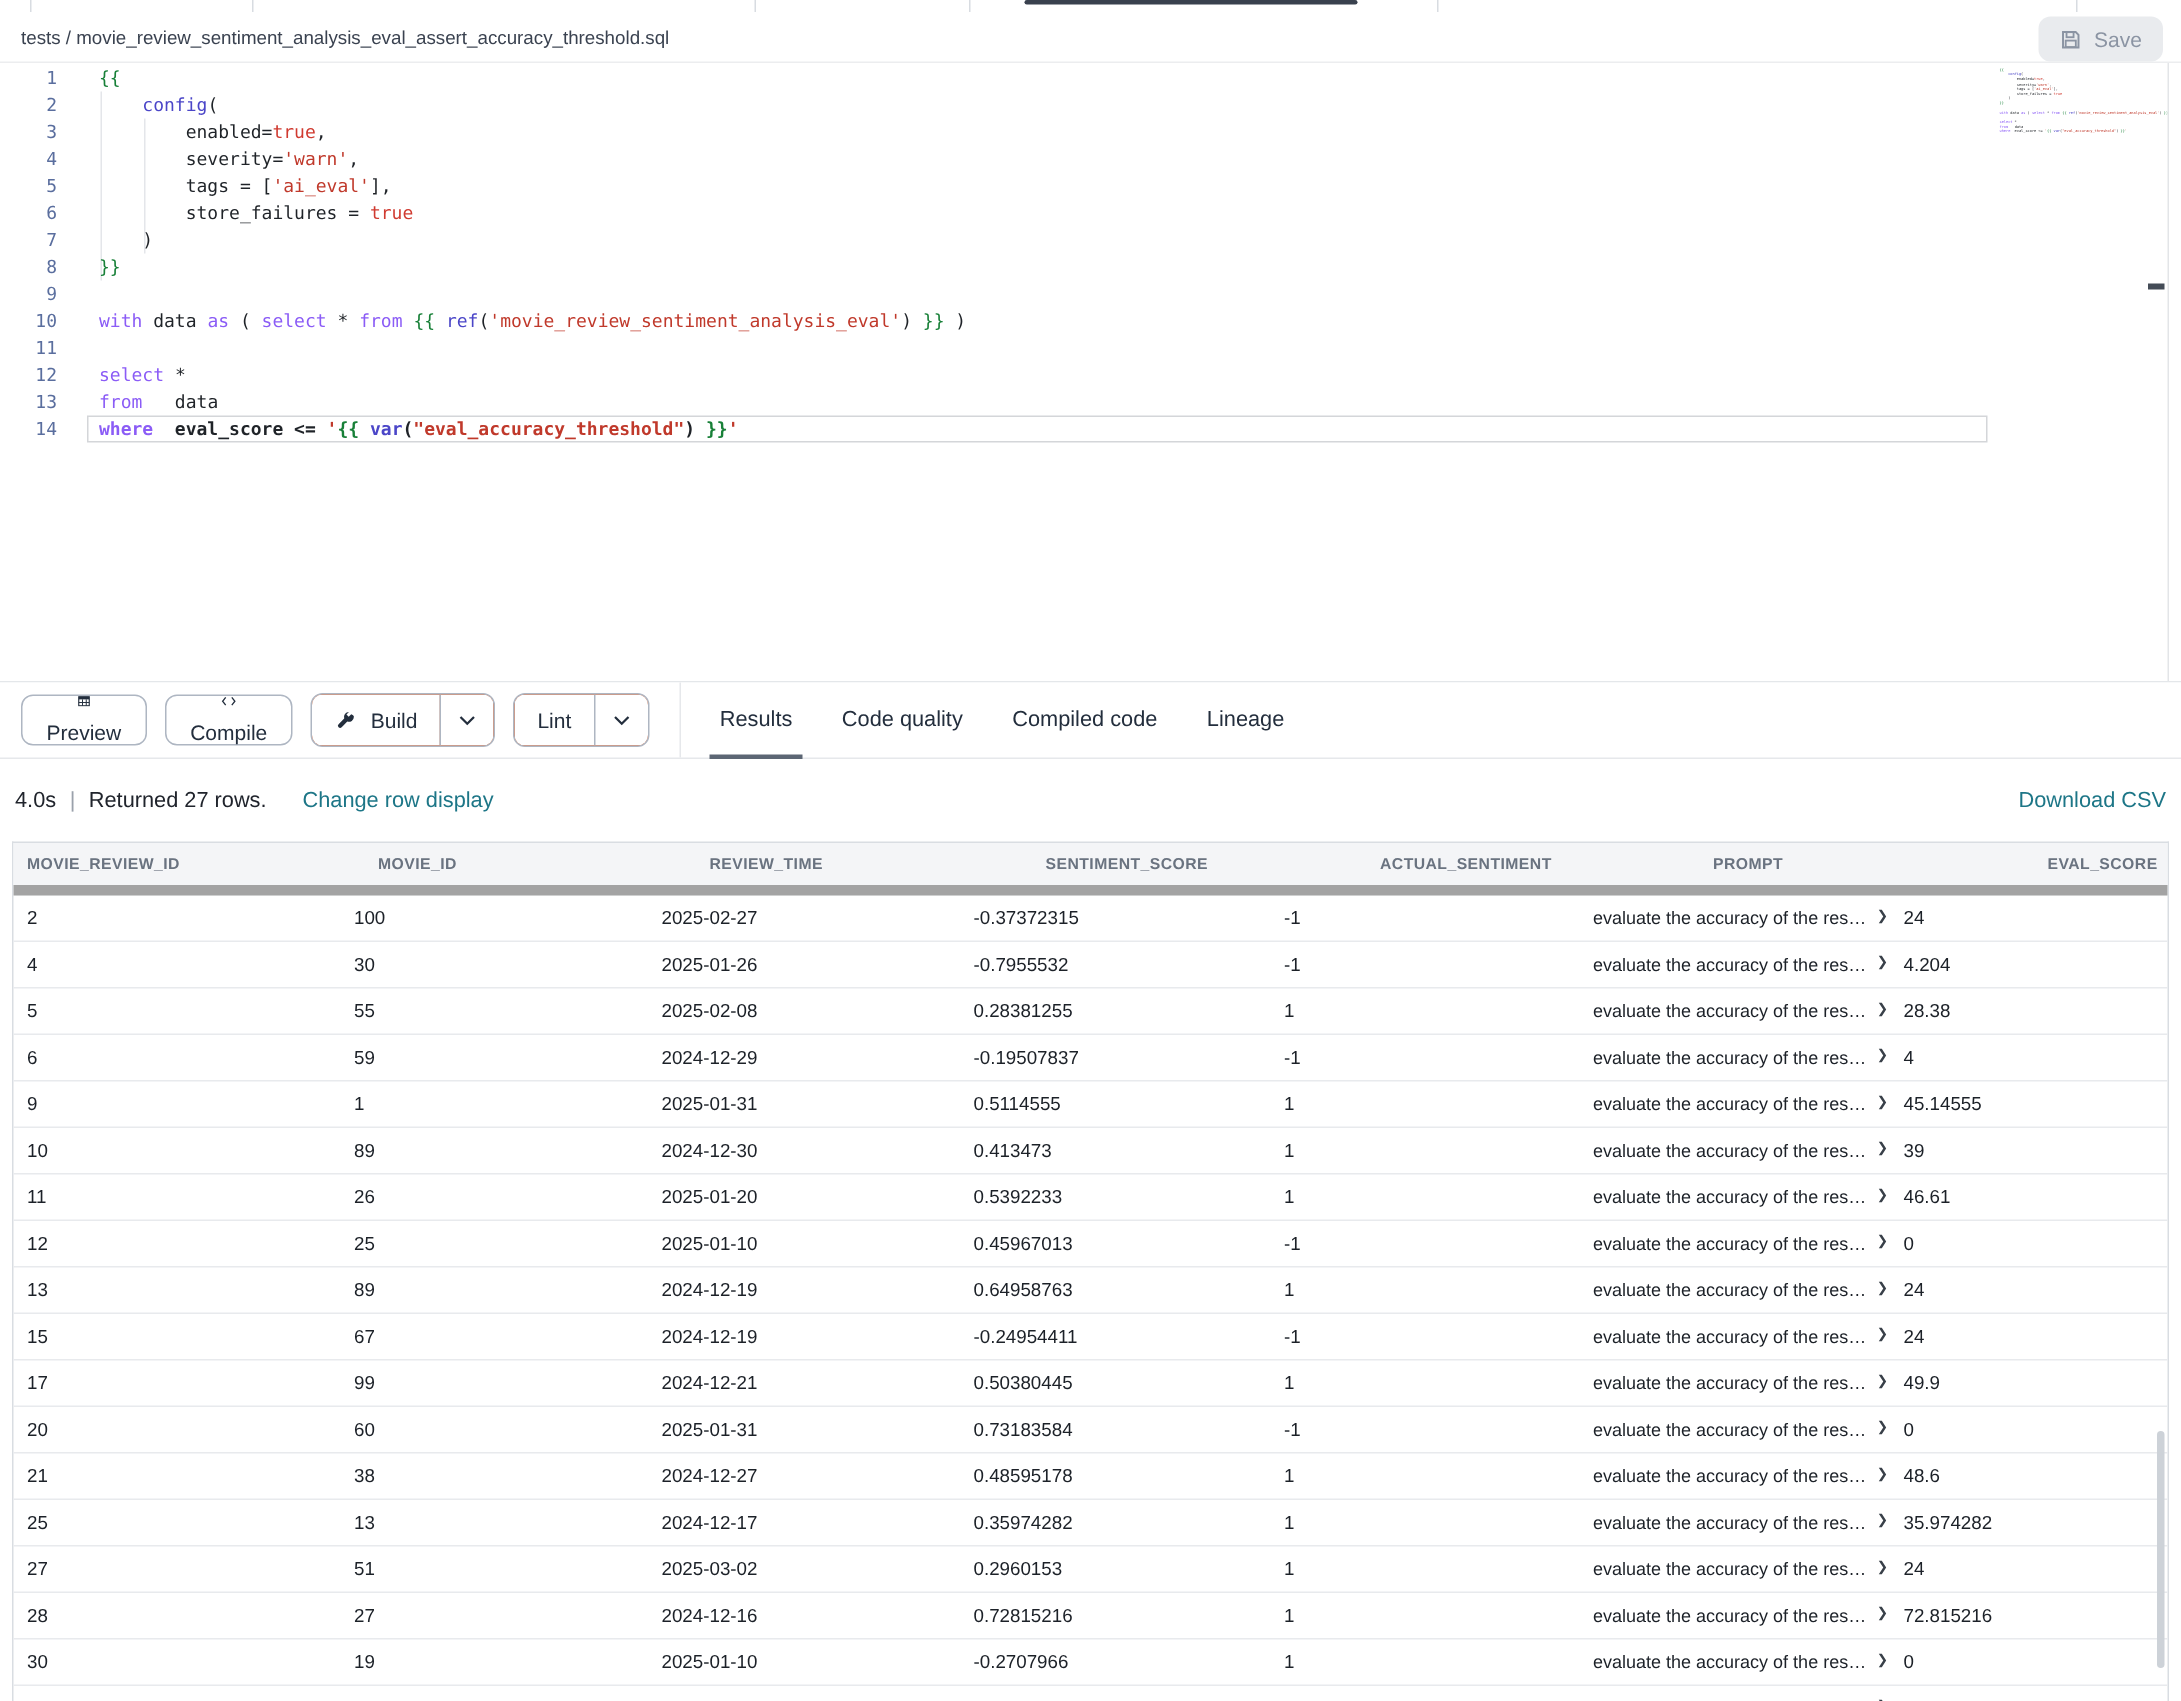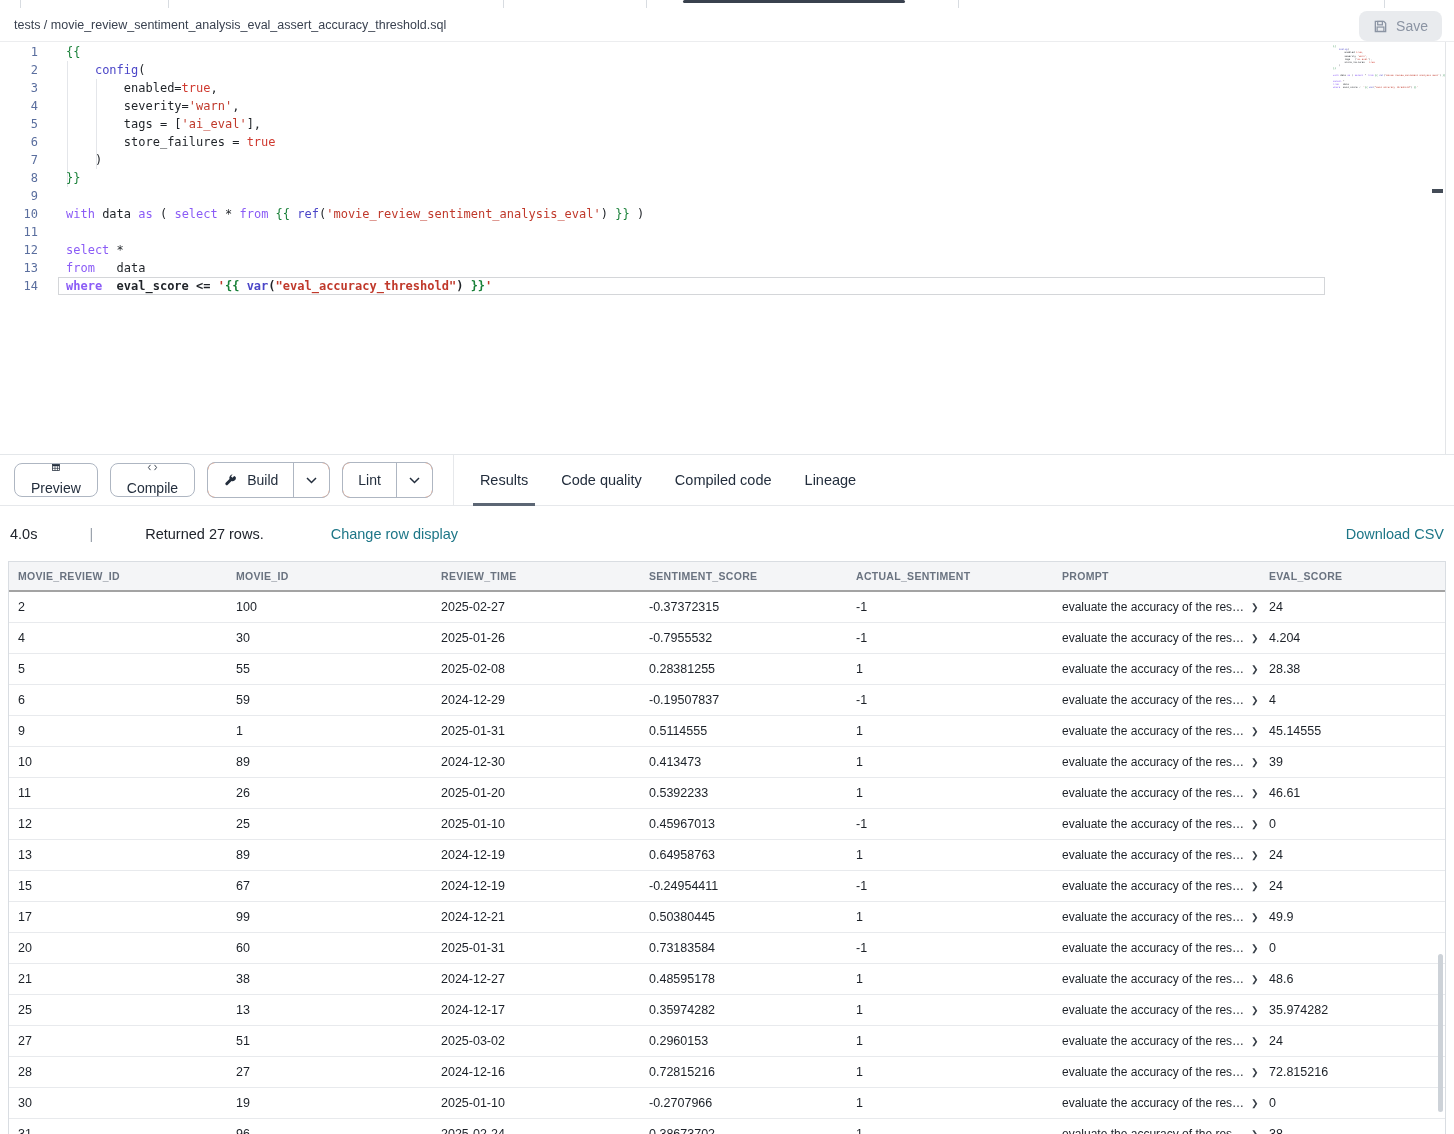--- a/index.html
+++ b/index.html
@@ -42,33 +42,33 @@
   .btn{display:flex;align-items:center;gap:9px;height:34px;padding:0 16px;border:1px solid #aeb6c2;border-radius:8px;margin-right:12px;flex-direction:column;}
   .btn-split{display:flex;align-items:stretch;height:34px;border:1px solid #aeb6c2;border-radius:8px;margin-right:12px;overflow:hidden;background:#c2410c;}
   .btn-seg{display:flex;align-items:center;gap:9px;padding:0 15px;border:none;}
   .btn-caret{display:flex;align-items:center;justify-content:center;width:36px;border:none;border-left:1px solid #aeb6c2;background:#fff;}
   .vsep{width:1px;align-self:stretch;background:#e6e8eb;margin-left:8px;}
   .rtabs{display:flex;align-items:center;gap:33px;margin-left:26px;height:100%;justify-content:flex-end;}
   .rtab{position:relative;display:flex;align-items:center;height:100%;font-size:14.5px;color:#232e3d;cursor:default;}
   .rtab.active::after{content:"";position:absolute;left:-7px;right:-7px;bottom:-1px;height:3px;background:#5c6674;}
 
   
-  .status-row{height:55px;display:flex;align-items:center;padding:0 10px;font-size:14.5px;color:#20242c;background:#fff;gap:43px;}
+  .status-row{height:55px;display:flex;align-items:center;padding:0 10px;font-size:14.5px;color:#20242c;background:#fff;}
   .status-div{color:#9aa1ab;margin:0 9px;}
   .link{color:#1d7687;margin-left:24px;cursor:pointer;}
   .link-right{color:#1d7687;margin-left:auto;margin-right:0;cursor:pointer;}
 
   
   .rtable{position:relative;margin-left:8px;width:1438px;border:1px solid #d9dde2;border-bottom:none;box-sizing:border-box;background:#fff;}
   .thead,.trow{display:grid;grid-template-columns:218px 205px 208px 207px 206px 207px 1fr;align-items:center;}
-  .thead{height:28px;background:#f4f5f7;border-bottom:2px solid #a3a3a3;}
+  .thead{height:28px;background:#f4f5f7;border-bottom:7px solid #a3a3a3;gap:16px;}
   .th{padding-left:9px;font-size:10.5px;font-weight:700;color:#6a7380;letter-spacing:.3px;white-space:nowrap;}
   .trow{height:30px;border-bottom:1px solid #e8eaed;font-size:12.5px;color:#1c2128;}
   .td{padding-left:9px;white-space:nowrap;overflow:hidden;}
-  .pcell{display:flex;align-items:center;gap:7px;}
+  .pcell{display:flex;align-items:flex-start;gap:7px;}
   .ptext{font-size:12px;}
   .pchev{font-size:9px;color:#394049;cursor:pointer;}
   .vthumb{position:absolute;right:2px;top:392px;width:5px;height:158px;background:#cdd2d8;border-radius:3px;}
 </style>
 </head>
 <body>
 
 <div class="top-strip">
   <div class="ts-div" style="left:20px"></div>
   <div class="ts-div" style="left:168px"></div>

